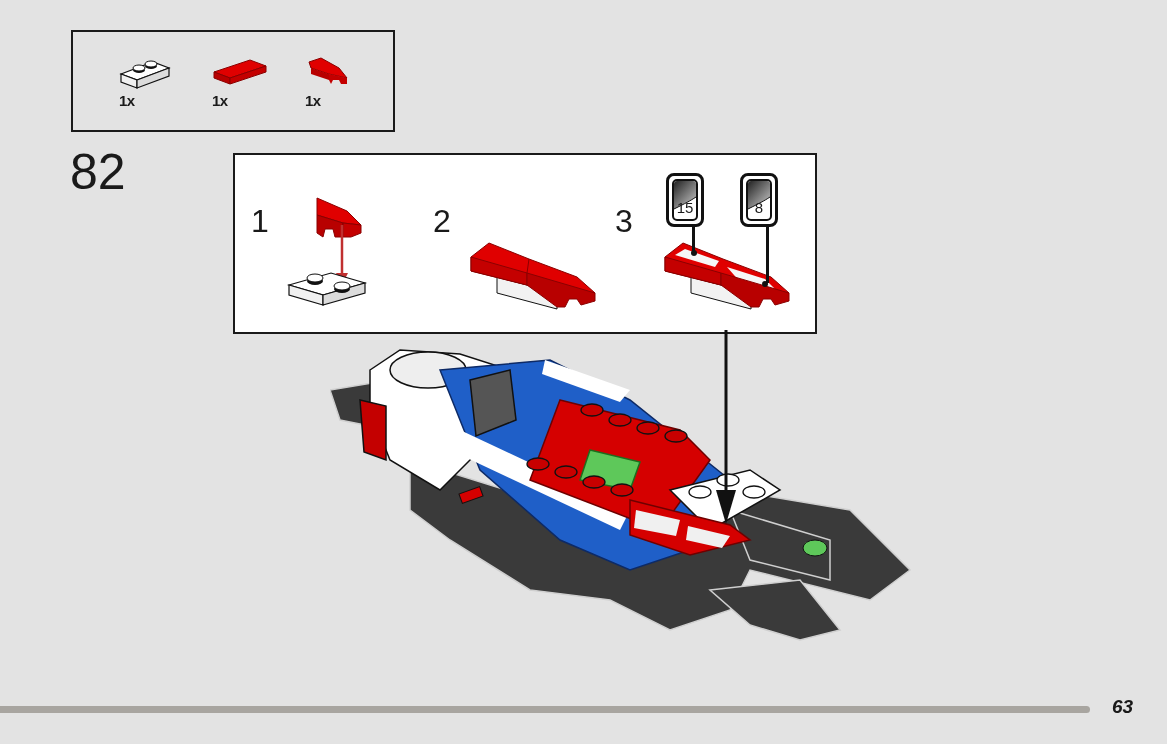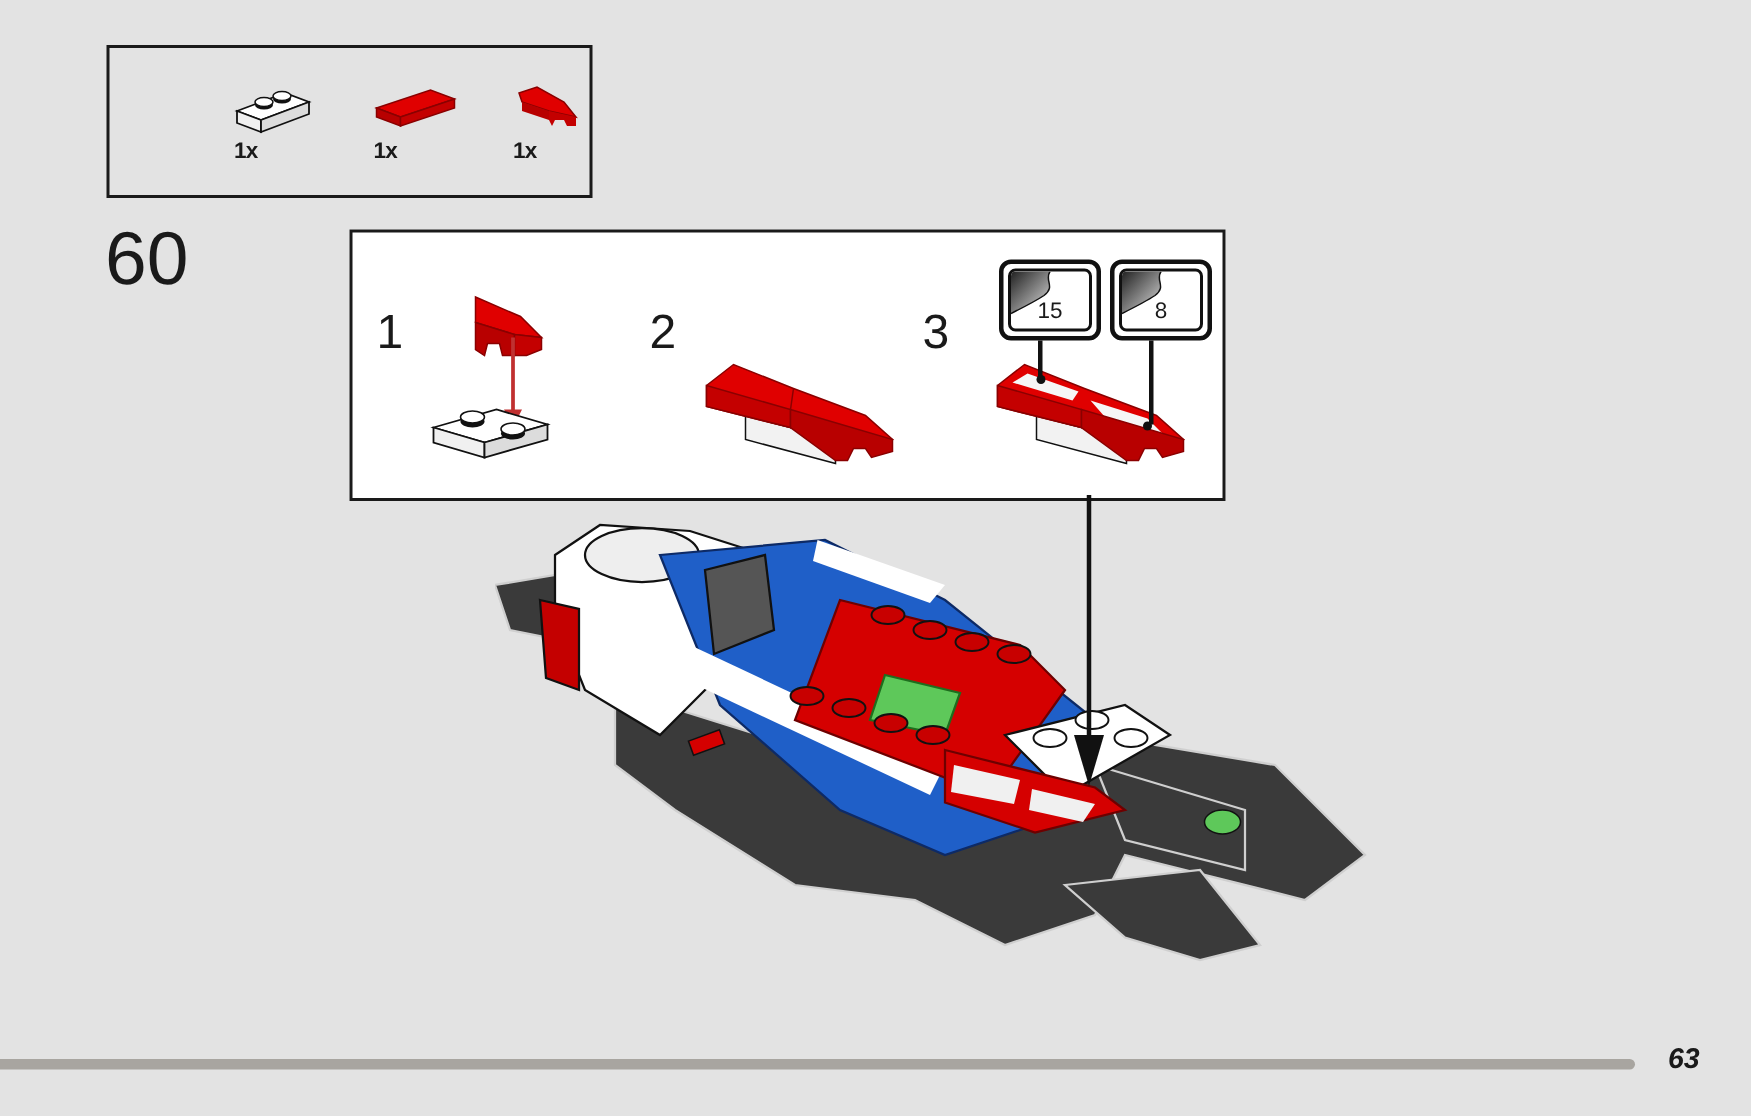--- a/index.html
+++ b/index.html
@@ -7,39 +7,39 @@
     width: 1167px; height: 744px; position: relative; overflow: hidden;
     background: #e3e3e3;
     font-family: "Liberation Sans", "DejaVu Sans", sans-serif;
     color: #1a1a1a;
   }
   .abs { position: absolute; }
   .parts-box {
     left: 71px; top: 30px; width: 320px; height: 98px;
     border: 2px solid #1a1a1a; background: #e3e3e3;
   }
-  .part { position: absolute; top: 20px; width: 70px; height: 70px; margin-left: 37px; }
+  .part { position: absolute; top: 20px; width: 70px; height: 70px; }
   .part svg { position: absolute; left: 0; top: 0; }
   .part .qty {
     position: absolute; left: 0; top: 40px;
     font-size: 15px; font-weight: bold; letter-spacing: -0.5px;
   }
   .step-number {
     left: 70px; top: 142px; font-size: 50px; font-weight: normal;
     line-height: 60px; letter-spacing: 0px;
   }
   .callout {
     left: 233px; top: 153px; width: 580px; height: 177px;
     border: 2px solid #1a1a1a; background: #ffffff;
   }
   .sub-num {
     position: absolute; font-size: 32px; line-height: 36px; top: 48px;
   }
   .sticker-tag {
-    position: absolute; top: 18px; width: 68px; height: 54px;
+    position: absolute; top: 18px; width: 38px; height: 54px;
     border: 3px solid #111; border-radius: 8px; background: #fff;
     box-sizing: border-box;
   }
   .sticker-tag .inner {
     position: absolute; left: 3px; top: 3px; right: 3px; bottom: 3px;
     border: 2px solid #111; border-radius: 5px; overflow: hidden; background:#fff;
   }
   .sticker-tag .num {
     position: absolute; left: 0; right: 0; bottom: 2px; text-align: center;
     font-size: 15px; line-height: 18px;
@@ -81,21 +81,21 @@
   <div class="part" style="left:232px;">
     <svg width="60" height="40" viewBox="0 0 60 40">
       <polygon points="4,10 16,6 34,16 42,26 24,22 6,16" fill="#e00000" stroke="#8a0000" stroke-width="1"></polygon>
       <polygon points="6,16 24,22 24,28 6,22" fill="#b80000"></polygon>
       <polygon points="24,22 42,26 42,32 36,32 34,28 28,28 26,32 24,28" fill="#c40000"></polygon>
     </svg>
     <span class="qty">1x</span>
   </div>
 </div>
 
-<div class="abs step-number">60</div>
+<div class="abs step-number">82</div>
 
 <div class="abs callout">
   <span class="sub-num" style="left:16px;">1</span>
   <span class="sub-num" style="left:198px;">2</span>
   <span class="sub-num" style="left:380px;">3</span>
 
   <svg style="position:absolute;left:50px;top:38px;" width="90" height="120" viewBox="0 0 90 120">
     <polygon points="32,5 62,18 76,32 58,30 32,22" fill="#e00000" stroke="#8a0000"></polygon>
     <polygon points="32,22 58,30 58,44 50,44 48,36 40,36 38,44 32,40" fill="#b80000" stroke="#8a0000"></polygon>
     <polygon points="58,30 76,32 76,40 66,44 58,44" fill="#c40000" stroke="#8a0000"></polygon>

